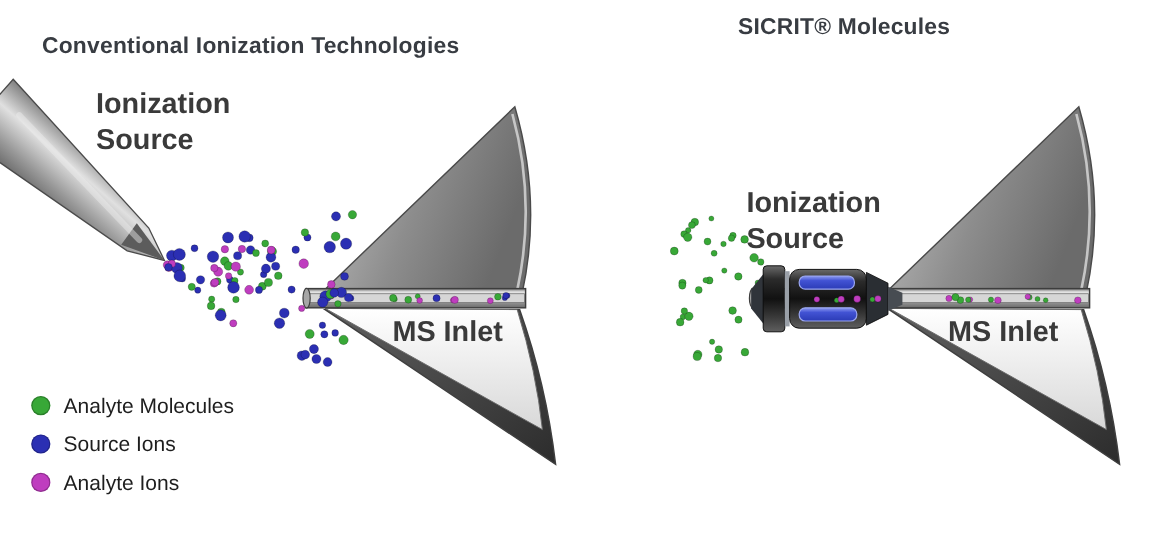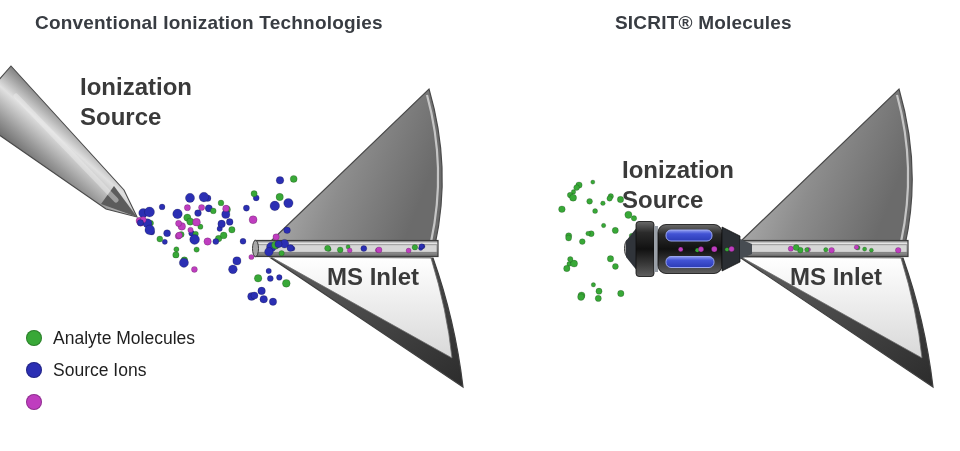--- a/index.html
+++ b/index.html
@@ -263,21 +263,21 @@
         <circle cx="714.3" cy="249.1" r="2.9" fill="#bf3dbf" stroke="rgba(0,0,0,0.3)" stroke-width="0.6"></circle>
         <circle cx="727.0" cy="249.5" r="2.1" fill="#38a837" stroke="rgba(0,0,0,0.3)" stroke-width="0.6"></circle>
         <circle cx="796.2" cy="247.6" r="3.0" fill="#38a837" stroke="rgba(0,0,0,0.3)" stroke-width="0.6"></circle>
         <circle cx="731.6" cy="249.0" r="2.7" fill="#bf3dbf" stroke="rgba(0,0,0,0.3)" stroke-width="0.6"></circle>
         <circle cx="701.0" cy="249.3" r="2.7" fill="#bf3dbf" stroke="rgba(0,0,0,0.3)" stroke-width="0.6"></circle>
         <circle cx="864.6" cy="249.1" r="2.1" fill="#38a837" stroke="rgba(0,0,0,0.3)" stroke-width="0.6"></circle>
         <circle cx="898.2" cy="250.2" r="2.8" fill="#bf3dbf" stroke="rgba(0,0,0,0.3)" stroke-width="0.6"></circle>
       </g>
   </svg>
 
-  <div class="title" style="left:35px;top:12px">Conventional Ionization Technologies</div>
+  <div class="title" style="left:35px;top:28px">Conventional Ionization Technologies</div>
   <div class="title" style="left:615px;top:12px">SICRIT® Molecules</div>
 
   <div class="lbl src" style="left:80px;top:72px">Ionization
 Source</div>
   <div class="lbl src" style="left:622px;top:155px">Ionization
 Source</div>
 
   <div class="lbl" style="left:327px;top:263px">MS Inlet</div>
   <div class="lbl" style="left:790px;top:263px">MS Inlet</div>
 
@@ -285,16 +285,17 @@
     <div class="legend-row">
       <span class="swatch" style="background: rgb(56, 168, 55);"></span>
       <span class="legend-label">Analyte Molecules</span>
     </div>
     <div class="legend-row">
       <span class="swatch" style="background: rgb(43, 47, 179);"></span>
       <span class="legend-label">Source Ions</span>
     </div>
     <div class="legend-row">
       <span class="swatch" style="background: rgb(191, 61, 191);"></span>
+      <span class="legend-label">Analyte Ions</span>
     </div>
   </div>
 
 </div>
 
 </body></html>

